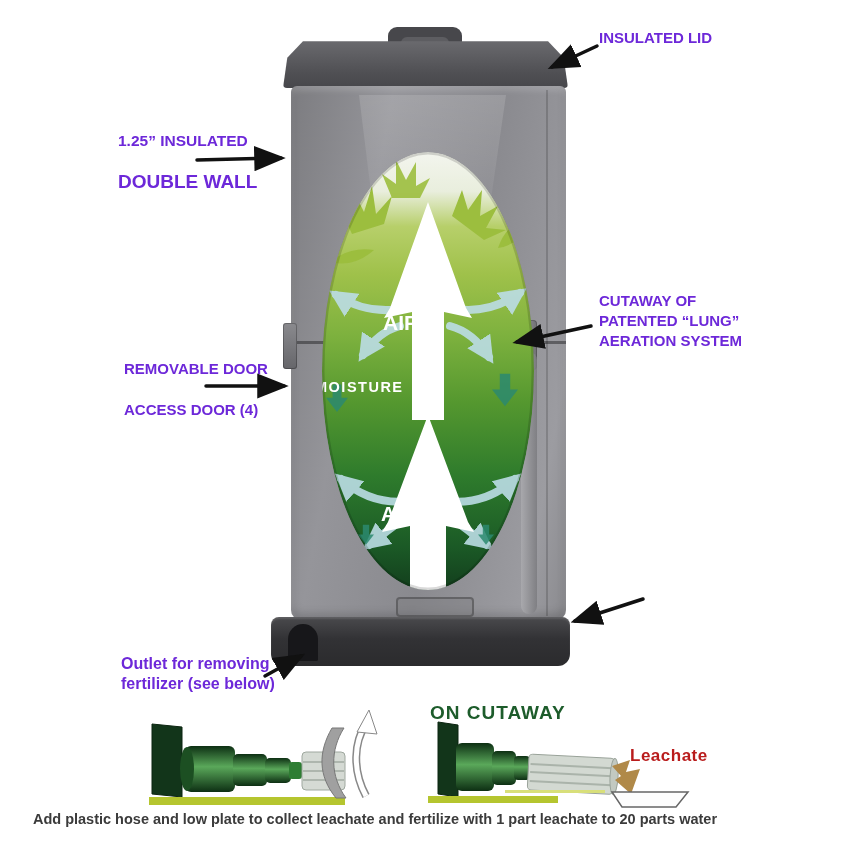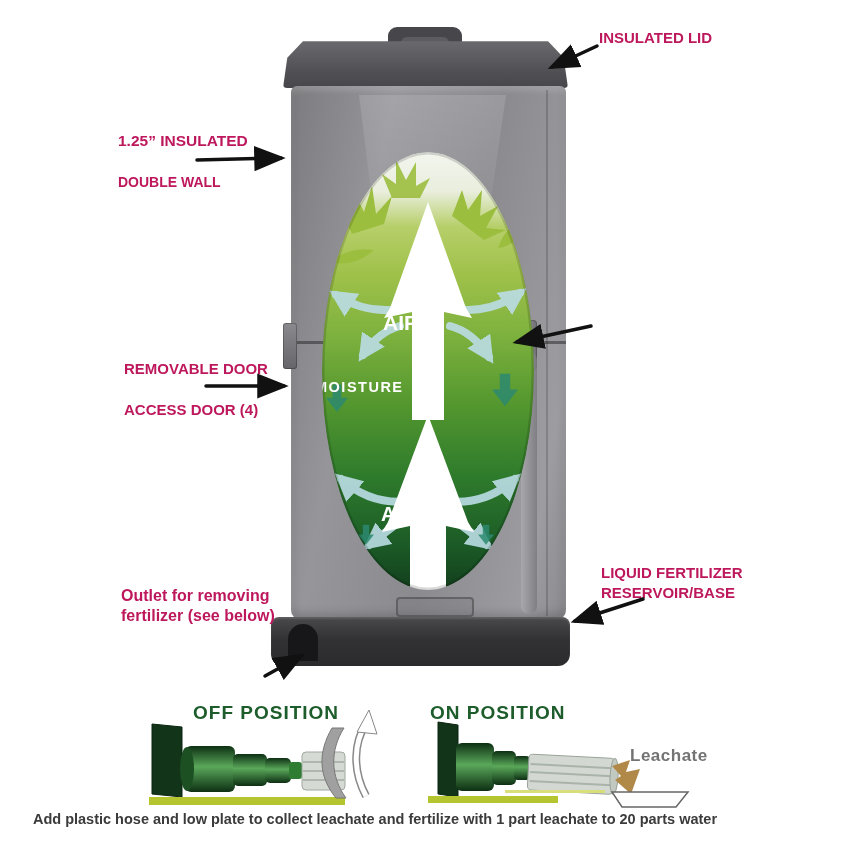--- a/index.html
+++ b/index.html
@@ -41,26 +41,26 @@
   .rail-right{left:521px;top:352px;width:16px;height:262px;background:linear-gradient(90deg,#ababaf,#7b7b7f);border-radius:8px;opacity:.85;}
   .bottom-recess{left:396px;top:597px;width:74px;height:16px;border:2px solid rgba(55,55,58,.45);border-radius:4px;background:rgba(120,120,124,.35);}
   .bin-base{
     left:271px;top:617px;width:299px;height:49px;
     background:linear-gradient(#4a4a4d,#323235 45%,#2b2b2d);
     border-radius:8px 8px 12px 12px;
     box-shadow:inset 0 2px 2px rgba(255,255,255,.12);
   }
   .base-outlet{left:288px;top:624px;width:30px;height:37px;background:#17171a;border-radius:16px 16px 2px 2px;}
   
-  .callout{color:#be185d;font-weight:700;font-size:15px;line-height:20px;white-space:nowrap;}
+  .callout{color:#6d28d9;font-weight:700;font-size:15px;line-height:20px;white-space:nowrap;}
   .sentence{font-size:16px;line-height:20px;font-weight:700;}
   .arrows-layer{left:0;top:0;width:853px;height:853px;pointer-events:none;}
   
   .pos-title{color:#1d5c2b;font-weight:700;font-size:19px;letter-spacing:1px;white-space:nowrap;}
-  .leachate{color:#737373;font-weight:700;font-size:17px;letter-spacing:.5px;}
+  .leachate{color:#b91c1c;font-weight:700;font-size:17px;letter-spacing:.5px;}
   .caption{left:0;top:811px;width:750px;text-align:center;color:#3b3b3b;font-weight:700;font-size:14.5px;}
   .oval-svg{left:320px;top:150px;}
   .valve-svg{left:140px;top:698px;}
 </style>
 </head>
 <body>
 
 <div class="canvas">
 
   <div class="abs lid-handle"></div>
@@ -139,54 +139,54 @@
         <text x="315" y="392" font-size="14.5" letter-spacing="1.5">MOISTURE</text>
         <text x="381" y="521" font-size="20">AIR</text>
       </g>
       <ellipse cx="428" cy="371" rx="105" ry="218" fill="none" stroke="rgba(0,0,0,.15)" stroke-width="3"></ellipse>
     </g>
   </svg>
 
   <div class="abs callout" style="left:599px;top:28px;">INSULATED LID</div>
 
   <div class="abs callout" style="left:118px;top:131px;font-size:15.5px;text-align:right;">1.25” INSULATED</div>
-  <div class="abs callout" style="left:118px;top:172px;font-size:14px;">DOUBLE WALL</div>
-
+  <div class="abs callout" style="left:118px;top:172px;font-size:19px;">DOUBLE WALL</div>
+
+  <div class="abs callout" style="left:599px;top:291px;">
+    <div>CUTAWAY OF</div>
+    <div>PATENTED “LUNG”</div>
+    <div>AERATION SYSTEM</div>
+  </div>
 
   <div class="abs callout" style="left:124px;top:359px;">REMOVABLE DOOR</div>
   <div class="abs callout" style="left:124px;top:400px;">ACCESS DOOR (4)</div>
 
-  <div class="abs callout" style="left:601px;top:563px;">
-    <div>LIQUID FERTILIZER</div>
-    <div>RESERVOIR/BASE</div>
-  </div>
-
-  <div class="abs callout sentence" style="left:121px;top:586px;">
+
+  <div class="abs callout sentence" style="left:121px;top:654px;">
     <div>Outlet for removing</div>
     <div>fertilizer (see below)</div>
   </div>
 
   <svg class="abs arrows-layer" width="853" height="853" viewBox="0 0 853 853" xmlns="http://www.w3.org/2000/svg">
     <defs>
       <marker id="blkHead" viewBox="0 0 10 8" refX="8.5" refY="4" markerWidth="9" markerHeight="7.5" orient="auto">
         <path d="M0,0 L10,4 L0,8 Z" fill="#111"></path>
       </marker>
     </defs>
     <g stroke="#111" stroke-width="3.5" stroke-linecap="round" fill="none">
       <path d="M597,46 L552,67" marker-end="url(#blkHead)"></path>
       <path d="M197,160 L281,158" marker-end="url(#blkHead)"></path>
       <path d="M591,326 L517,342" marker-end="url(#blkHead)"></path>
       <path d="M206,386 L284,386" marker-end="url(#blkHead)"></path>
       <path d="M643,599 L575,621" marker-end="url(#blkHead)"></path>
       <path d="M265,676 L301,656" marker-end="url(#blkHead)"></path>
     </g>
   </svg>
 
-  <div class="abs pos-title" style="left:193px;top:702px;">OFF POSITION</div>
-  <div class="abs pos-title" style="left:430px;top:702px;">ON POSITION</div>
+  <div class="abs pos-title" style="left:430px;top:702px;">ON CUTAWAY</div>
   <div class="abs leachate" style="left:630px;top:746px;">Leachate</div>
 
   <svg class="abs valve-svg" width="590" height="120" viewBox="140 698 590 120" xmlns="http://www.w3.org/2000/svg">
     <defs>
       <linearGradient id="gGreen" x1="0" y1="0" x2="0" y2="1">
         <stop offset="0" stop-color="#0d2f13"></stop>
         <stop offset=".45" stop-color="#5aa85a"></stop>
         <stop offset="1" stop-color="#0d2f13"></stop>
       </linearGradient>
     </defs>

